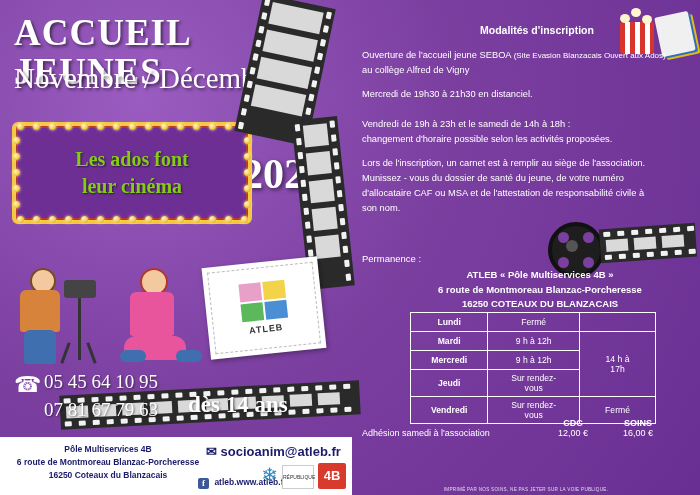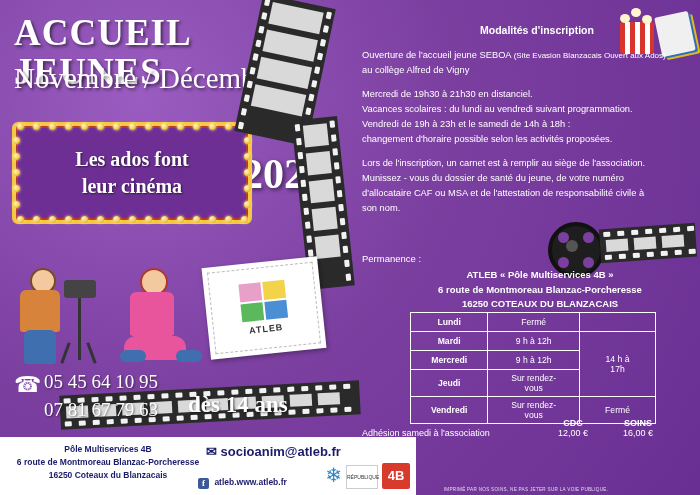--- a/index.html
+++ b/index.html
@@ -51,21 +51,21 @@
   }
   .marquee .bulbs{position:absolute;inset:-3px;}
   .bulb{
     position:absolute;width:7px;height:7px;border-radius:50%;
     background:radial-gradient(circle at 35% 35%, #fff8d0, #f3c73f 60%, #c89a16);
     box-shadow:0 0 3px #ffe680;
   }
   .marquee-text{
     position:absolute;inset:0;
     display:flex;flex-direction:column;align-items:center;justify-content:center;
-    color:#ffffff;
+    color:#84cc16;
     font-family:"Liberation Serif", serif;
     font-size:20px;font-weight:bold;
     text-align:center;line-height:1.35;
     text-shadow:1px 1px 2px rgba(0,0,0,.6);
   }
   
   .filmstrip{
     position:absolute;background:#2a2a2a;
   }
   .hole{position:absolute;background:#f2f2f2;border-radius:1px;}
@@ -79,21 +79,21 @@
     font-family:"Liberation Serif", serif;font-size:19px;line-height:1.45;
     text-shadow:1px 1px 2px rgba(0,0,0,.5);
   }
   .age{
     position:absolute;left:188px;top:392px;color:#fff;
     font-family:"Liberation Serif", serif;font-size:23px;font-weight:bold;
     text-shadow:1px 1px 2px rgba(0,0,0,.5);
   }
   
   .footer{
-    position:absolute;left:0;bottom:0;width:416px;height:58px;
+    position:absolute;left:0;bottom:0;width:352px;height:58px;
     background:#fff;
     text-decoration:underline;
   }
   .footer .addr{
     position:absolute;left:8px;top:6px;width:200px;
     font-size:8.5px;color:#1b1b6b;line-height:1.5;text-align:center;font-weight:bold;
   }
   .footer .mail{
     position:absolute;left:206px;top:7px;font-size:13px;color:#1b1b6b;font-weight:bold;
   }
@@ -427,21 +427,21 @@
 
     <div class="r-head">Modalités d'inscription</div>
 
     <div class="r-body">
       <p>
         <span>Ouverture de l'accueil jeune SEBOA </span><span class="small">(Site Evasion Blanzacais Ouvert aux Ados)</span><br>
         <span>au collège Alfred de Vigny</span>
       </p>
       <p>
         <span>Mercredi de 19h30 à 21h30 en distanciel.</span><br>
-        <span>Vacances scolaires :  du lundi au vendredi suivant programmation.</span><br>
+        <br>
         <span>Vendredi de 19h à 23h et le samedi de 14h à 18h :</span><br>
         <span>changement d'horaire possible selon les activités proposées.</span>
       </p>
       <p>
         <span>Lors de l'inscription, un carnet est à remplir au siège de l'association.</span><br>
         <span>Munissez - vous du dossier de santé du jeune, de votre numéro</span><br>
         <span>d'allocataire CAF ou MSA et de l'attestation de responsabilité civile à</span><br>
         <span>son nom.</span>
       </p>
     </div>

